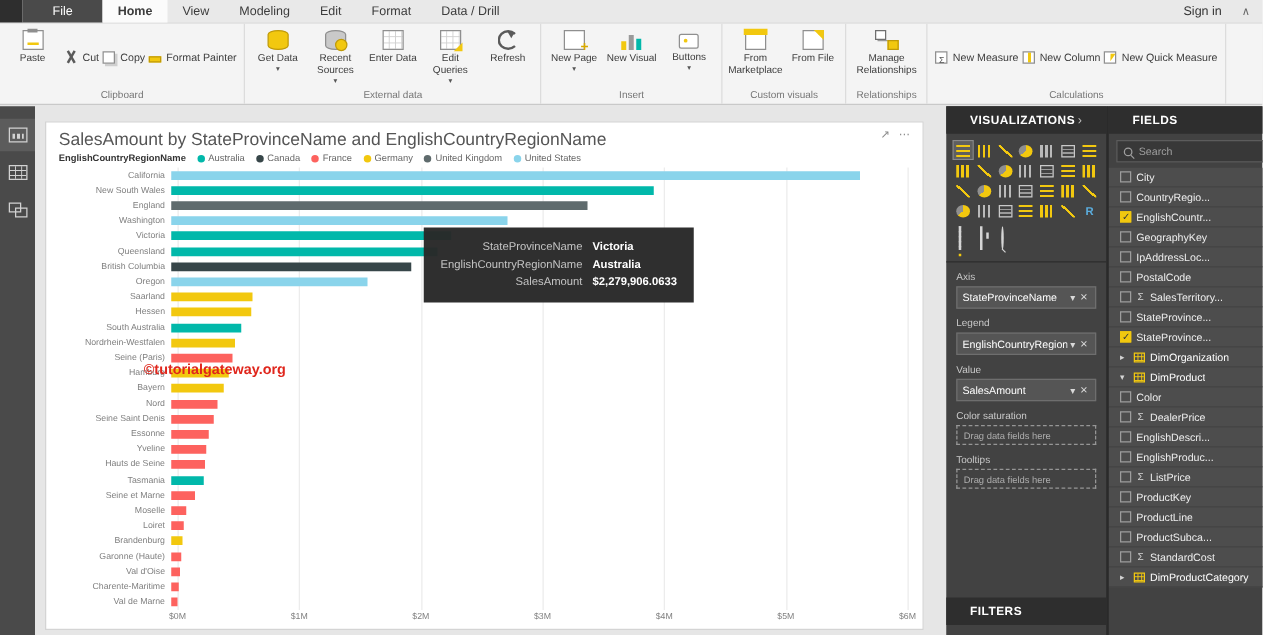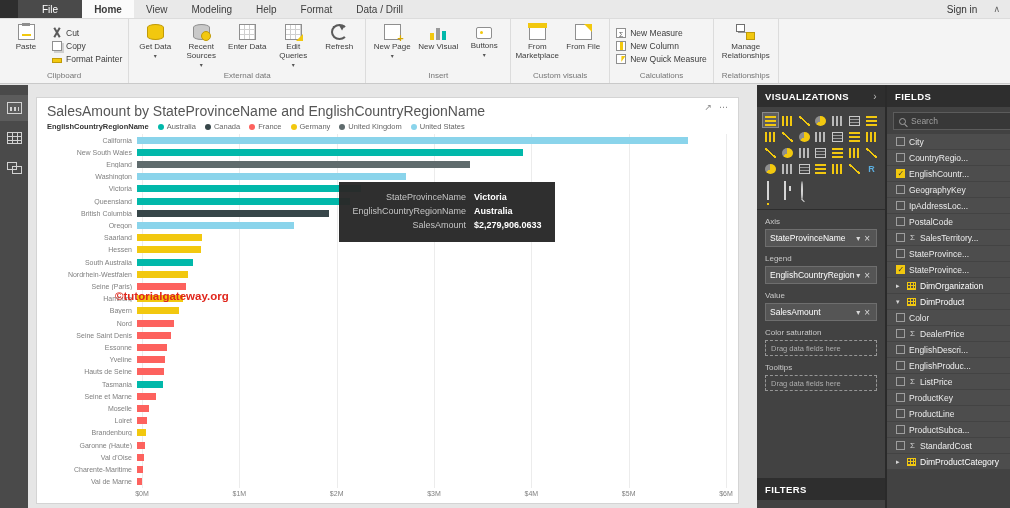--- a/index.html
+++ b/index.html
@@ -15,21 +15,21 @@
   .tab.active{background:#fbfbfb;font-weight:bold}
   .signin-area{margin-left:auto;display:flex;align-items:center;gap:16px;padding-right:10px;color:#333}
   .collapse{color:#666;font-size:9px}
 
   
   .ribbon{height:65px;background:#f4f4f4;border-bottom:1px solid #c9c9c9;display:flex;align-items:stretch}
   .rgroup{display:flex;flex-direction:column;border-right:1px solid #dcdcdc;padding:2px 4px 0}
   .rgroup-items{flex:1;display:flex;align-items:stretch;gap:2px}
   .rgroup-label{font-size:8px;color:#767676;text-align:center;padding:1px 0 3px;white-space:nowrap}
   .bigbtn{width:44px;display:flex;flex-direction:column;align-items:center;padding-top:3px;gap:2px;font-size:8px;color:#3c3c3c;text-align:center;line-height:1.15}
-  .smallcol{display:flex;flex-direction:column;justify-content:center;gap:3px;padding:0 2px}
+  .smallcol{display:flex;flex-direction:row;justify-content:center;gap:3px;padding:0 2px}
   .smallbtn{display:flex;align-items:center;gap:4px;font-size:8.5px;color:#3c3c3c;white-space:nowrap}
   .caret{font-size:6px;color:#555}
 
   
   .ic{position:relative;flex:none}
   .big-ic{width:17px;height:16px;margin:0 auto}
   .sm-ic{width:10px;height:10px}
   .i-clip{border:1px solid #8f8f8f;background:#fff}
   .i-clip::before{content:"";position:absolute;top:-2px;left:50%;transform:translateX(-50%);width:8px;height:3px;background:#8f8f8f}
   .i-clip::after{content:"";position:absolute;left:3px;right:3px;bottom:3px;height:2px;background:#f2c80f}
@@ -104,21 +104,21 @@
   .x-axis{height:12px;position:relative;margin-left:95px;margin-right:2px}
   .x-tick{position:absolute;transform:translateX(-50%);font-size:7px;color:#808080;top:2px}
   .watermark{position:absolute;left:78px;top:192px;font-size:11.5px;font-weight:bold;color:#e0261c;z-index:4}
   .tooltip{position:absolute;left:302px;top:84px;background:rgba(40,40,40,.97);padding:9px 13px;z-index:6}
   .tt-row{display:flex;font-size:9px;line-height:1.55}
   .tt-label{width:122px;text-align:right;color:#c4c4c4;padding-right:8px;white-space:nowrap}
   .tt-value{font-weight:bold;color:#fff;white-space:nowrap}
 
   
   .right{position:absolute;top:85px;right:0;bottom:0;width:253px;display:flex;background:#424242}
-  .pane-header{height:22px;background:#2e2e2e;color:#fff;font-size:9.5px;font-weight:bold;letter-spacing:.4px;display:flex;align-items:center;justify-content:space-between;padding:0 8px;flex:none}
+  .pane-header{height:22px;background:#2e2e2e;color:#fff;font-size:9.5px;font-weight:bold;letter-spacing:.4px;display:flex;align-items:center;justify-content:space-between;padding:0 19px;flex:none}
   .pane-chevron{color:#bdbdbd;font-weight:normal;font-size:10px}
   .viz-pane{width:130px;border-right:2px solid #2a2a2a;display:flex;flex-direction:column}
   .viz-gallery{display:grid;grid-template-columns:repeat(7,1fr);gap:2px;padding:6px 6px 4px}
   .viz-ic{height:14px;display:flex;align-items:flex-end;justify-content:center;padding:1px;cursor:pointer}
   .viz-ic.sel{background:#5f5f5f;outline:1px solid #8a8a8a}
   .viz-glyph{width:11px;height:10px}
   .g-hbars{background:repeating-linear-gradient(to bottom,#f2c80f 0 2px,transparent 2px 4px)}
   .g-vbars{background:repeating-linear-gradient(to right,#f2c80f 0 2px,transparent 2px 4px)}
   .g-vbars-g{background:repeating-linear-gradient(to right,#b9b9b9 0 2px,transparent 2px 4px)}
   .g-pie{border-radius:50%;background:conic-gradient(#f2c80f 0 65%,#8f8f8f 65%)}
@@ -162,21 +162,21 @@
 <body>
 
 <div class="app">
 
   <div class="titlebar">
     <div class="appicon"></div>
     <div class="file-tab">File</div>
     <div class="tab active">Home</div>
     <div class="tab">View</div>
     <div class="tab">Modeling</div>
-    <div class="tab">Help</div>
+    <div class="tab">Edit</div>
     <div class="tab">Format</div>
     <div class="tab">Data / Drill</div>
     <div class="signin-area">
       <span>Sign in</span>
       <span class="collapse">∧</span>
     </div>
   </div>
 
   <div class="ribbon">
 
@@ -266,46 +266,46 @@
         <div class="bigbtn">
           <span class="ic big-ic i-page fold"></span>
           <span>From File</span>
         </div>
       </div>
       <div class="rgroup-label">Custom visuals</div>
     </div>
 
     <div class="rgroup">
       <div class="rgroup-items">
+        <div class="bigbtn" style="width:56px">
+          <span class="ic big-ic i-rel"></span>
+          <span>Manage Relationships</span>
+        </div>
+      </div>
+      <div class="rgroup-label">Relationships</div>
+    </div>
+
+    <div class="rgroup">
+      <div class="rgroup-items">
         <div class="smallcol">
           <div class="smallbtn">
               <span class="ic sm-ic sm-measure"></span>
               <span>New Measure</span>
             </div>
           <div class="smallbtn">
               <span class="ic sm-ic sm-col"></span>
               <span>New Column</span>
             </div>
           <div class="smallbtn">
               <span class="ic sm-ic sm-quick"></span>
               <span>New Quick Measure</span>
             </div>
         </div>
       </div>
       <div class="rgroup-label">Calculations</div>
-    </div>
-
-    <div class="rgroup">
-      <div class="rgroup-items">
-        <div class="bigbtn" style="width:56px">
-          <span class="ic big-ic i-rel"></span>
-          <span>Manage Relationships</span>
-        </div>
-      </div>
-      <div class="rgroup-label">Relationships</div>
     </div>
 
 
   </div>
 
   <div class="left-strip">
     <div class="view-btn active">
         <span class="vicon report"></span>
       </div>
     <div class="view-btn">

